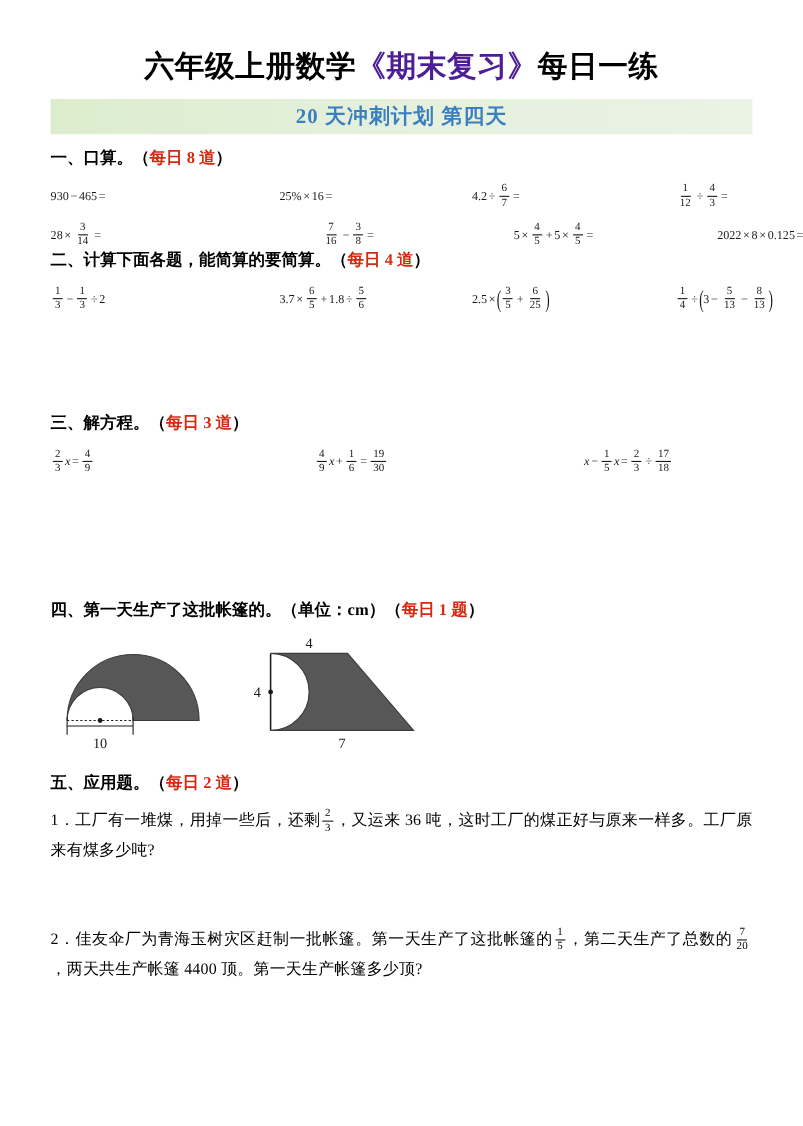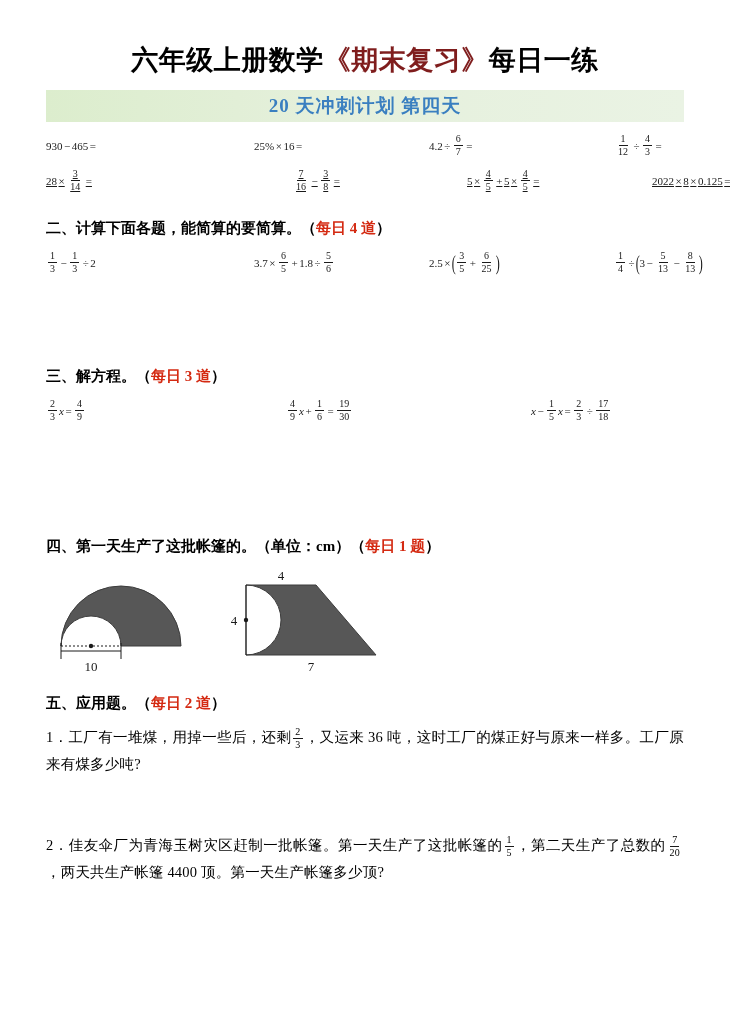--- a/index.html
+++ b/index.html
@@ -28,21 +28,21 @@
     text-align: center;
     font-size: 27px;
     font-weight: bold;
     letter-spacing: 0.5px;
     margin: 0;
     padding-top: 44px;
     line-height: 1.2;
     white-space: nowrap;
   }
   .doc-title .t-black { color: #000000; }
-  .doc-title .t-red { color: #7f1d1d; }
+  .doc-title .t-red { color: #4c1d95; }
 
   
   .banner {
     margin-top: 14px;
     height: 32px;
     background: linear-gradient(to right, #dcedcd 0%, #e5f0dc 45%, #eaf3e4 100%);
     display: flex;
     align-items: center;
     justify-content: center;
   }
@@ -59,39 +59,39 @@
     font-size: 15px;
     font-weight: bold;
     color: #000;
     white-space: nowrap;
     line-height: 1.4;
   }
   .sec-head .count { color: #d42a12; }
   .sec-head .paren { color: #000; }
 
   .sec1-head { margin-top: 12px; }
-  .sec2-head { margin-top: 24px; }
+  .sec2-head { margin-top: 0; }
   .sec3-head { margin-top: 14px; }
   .sec4-head { margin-top: 16px; }
   .sec5-head { margin-top: 14px; font-family: Liberation Serif, serif; }
 
   
   .row {
     display: flex;
     align-items: center;
     width: 100%;
   }
   .cell {
     font-size: 11px;
     display: flex;
     align-items: center;
     white-space: nowrap;
   }
   .r1 { margin-top: 11px; height: 26px; }
-  .r2 { margin-top: 9px;  height: 26px; text-decoration: underline; }
+  .r2 { margin-top: 9px;  height: 26px; }
 
   
   .c1 { flex: 0 0 208px; }
   .c2 { flex: 0 0 175px; }
   .c3 { flex: 0 0 185px; }
   .c4 { flex: 0 0 auto; }
 
   
   .frac {
     display: inline-flex;
@@ -159,20 +159,23 @@
 <div class="page">
 
   <h1 class="doc-title">
     <span class="t-black">六年级上册数学</span><span class="t-red">《期末复习》</span><span class="t-black">每日一练</span>
   </h1>
 
   <div class="banner">
     <span class="banner-text">20 天冲刺计划 第四天</span>
   </div>
 
+  <div class="sec-head sec1-head">
+    <span>一、口算。</span><span class="paren">（</span><span class="count">每日 8 道</span><span class="paren">）</span>
+  </div>
 
   <div class="row r1">
     <div class="cell c1">
       <span>930</span>
         <span class="op">−</span>
         <span>465</span>
         <span class="op">=</span>
     </div>
     <div class="cell c2">
       <span>25%</span>

